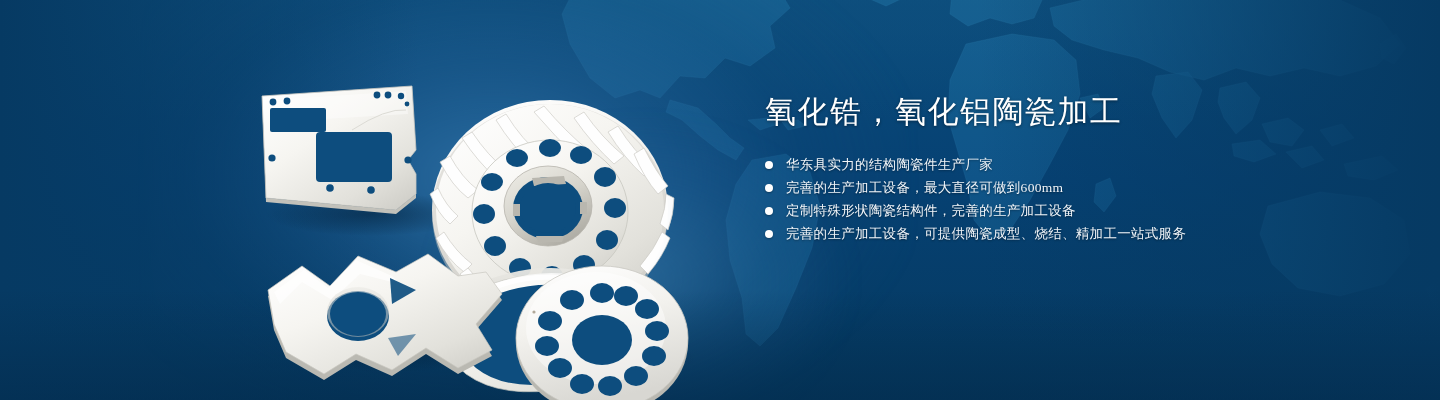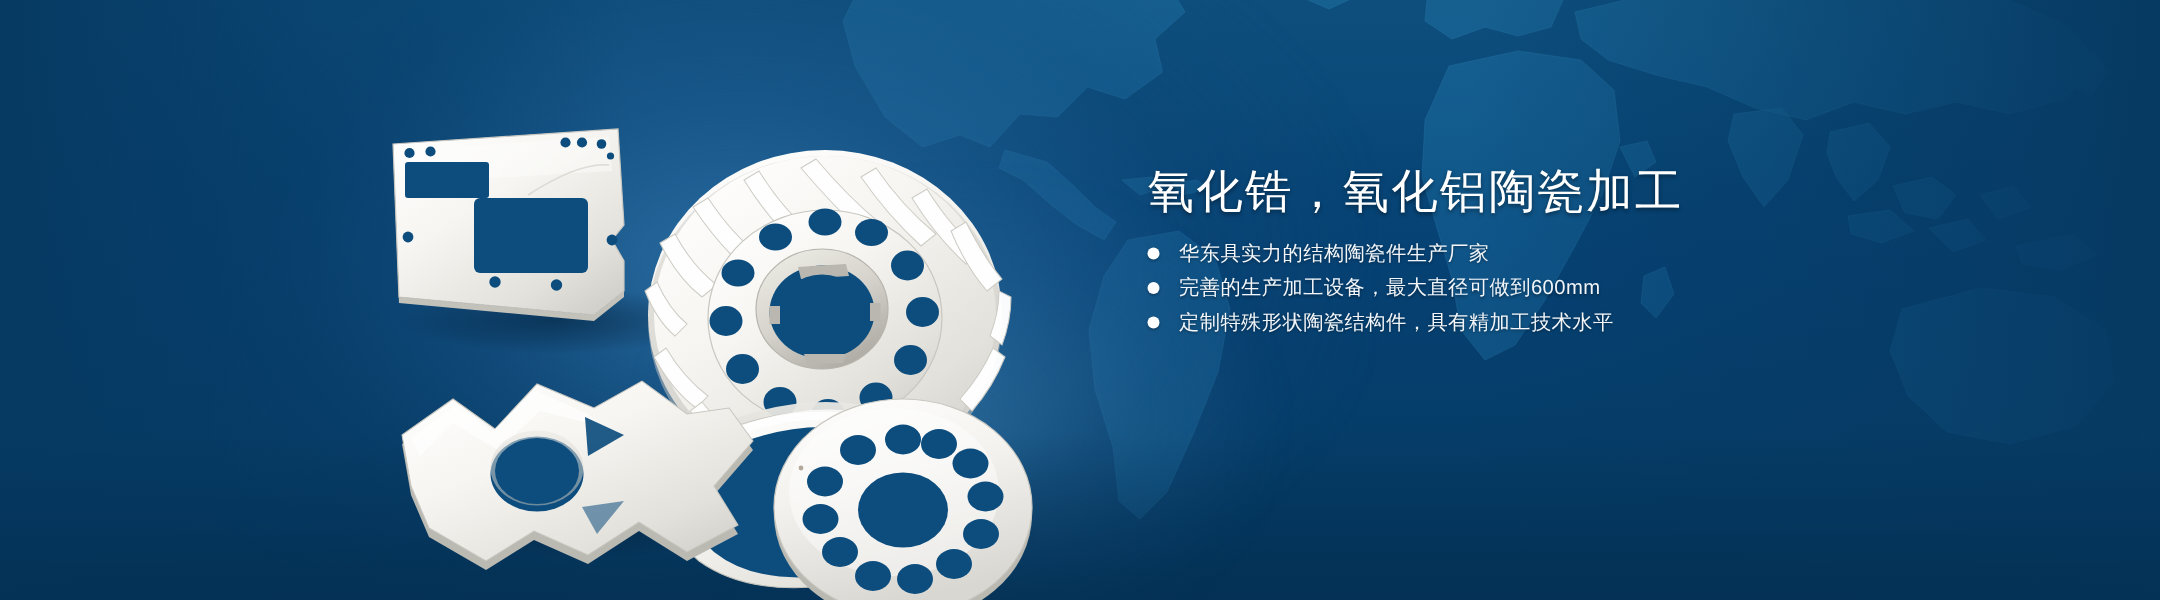--- a/index.html
+++ b/index.html
@@ -64,34 +64,35 @@
   .worldmap {
     position:absolute; left:520px; top:-52px;
     width:1000px; height:505px;
     opacity:0.38;
     mix-blend-mode:screen;
   }
   .worldmap svg { width:100%; height:100%; display:block; }
 
   
   .textblock {
-    position:absolute; left:765px; top:108px; width:560px;
+    position:absolute; left:765px; top:92px; width:560px;
   }
   .headline {
     font-size:31px;
     line-height:40px;
     letter-spacing:1.5px;
     color:#ffffff;
     font-weight:400;
     text-shadow:0 1px 3px rgba(0,0,0,0.45);
     white-space:nowrap;
   }
   .bullets {
-    margin-top:10px;
+    margin-top:22px;
     list-style:none;
+    font-family:Liberation Serif, serif;
   }
   .bullet-row {
     display:flex;
     align-items:center;
     height:22px;
     margin-bottom:1px;
   }
   .bullet-dot {
     width:8px; height:8px;
     border-radius:50%;
@@ -363,18 +364,22 @@
       <li class="bullet-row">
         <span class="bullet-dot"></span>
         <span class="bullet-text">华东具实力的结构陶瓷件生产厂家</span>
       </li>
       <li class="bullet-row">
         <span class="bullet-dot"></span>
         <span class="bullet-text">完善的生产加工设备，最大直径可做到600mm</span>
       </li>
       <li class="bullet-row">
         <span class="bullet-dot"></span>
-        <span class="bullet-text">定制特殊形状陶瓷结构件，具有精加工技术水平</span>
+        <span class="bullet-text">定制特殊形状陶瓷结构件，完善的生产加工设备</span>
+      </li>
+      <li class="bullet-row">
+        <span class="bullet-dot"></span>
+        <span class="bullet-text">完善的生产加工设备，可提供陶瓷成型、烧结、精加工一站式服务</span>
       </li>
     </ul>
   </div>
 
 </div>
 
 </body></html>

